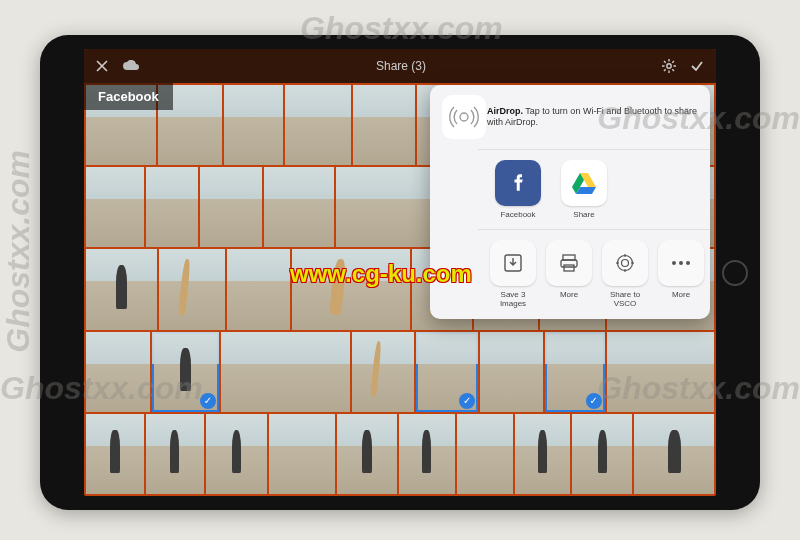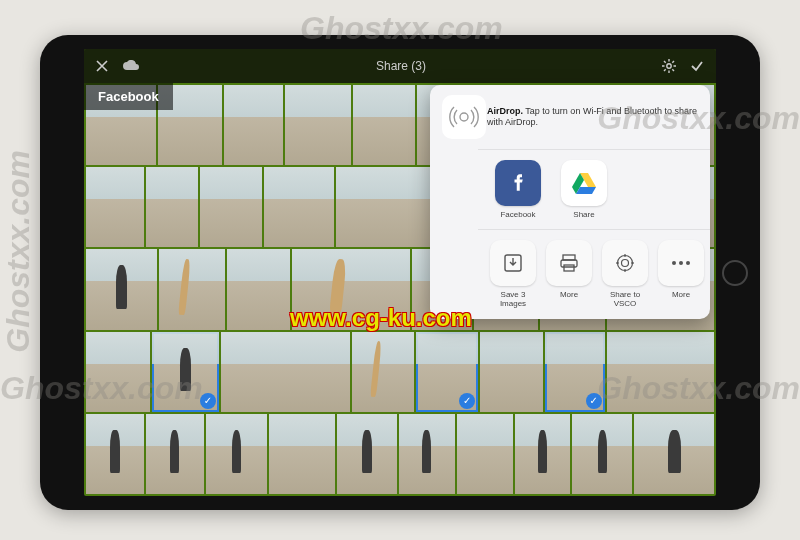--- a/index.html
+++ b/index.html
@@ -4,25 +4,25 @@
 <style>
   * { margin:0; padding:0; box-sizing:border-box; font-family:-apple-system, Helvetica, Arial, sans-serif; }
   body { width:800px; height:540px; background:#e8e6e1; position:relative; overflow:hidden; }
 
   .wm { position:absolute; color:#8a8782; opacity:.35; font-size:32px; font-style:italic; font-weight:bold; pointer-events:none; z-index:50; }
   .wm.wm1 { left:0; top:150px; writing-mode:sideways-lr; }
   .wm.wm2 { right:0; top:100px; }
   .wm.wm3 { left:0; top:370px; }
   .wm.wm4 { right:0; top:370px; }
   .wm.wm5 { left:300px; top:10px; }
-  .wm.center { left:290px; top:260px; color:#e6e600; opacity:1; font-size:24px; z-index:60; font-style:normal; text-shadow:1px 1px 0 #c00, -1px -1px 0 #c00, 1px -1px 0 #c00, -1px 1px 0 #c00;margin-top:44px; }
+  .wm.center { left:290px; top:260px; color:#e6e600; opacity:1; font-size:24px; z-index:60; font-style:normal; text-shadow:1px 1px 0 #c00, -1px -1px 0 #c00, 1px -1px 0 #c00, -1px 1px 0 #c00; }
 
   .tablet { position:absolute; left:40px; top:35px; width:720px; height:475px; background:#111; border-radius:28px; padding:14px 44px 14px 44px; box-shadow:0 4px 20px rgba(0,0,0,.3); }
   .home-btn { position:absolute; right:12px; top:50%; transform:translateY(-50%); width:26px; height:26px; border:2px solid #444; border-radius:50%; }
-  .screen { width:100%; height:100%; background:#4d7c0f; position:relative; overflow:hidden; border-radius:2px; }
+  .screen { width:100%; height:100%; background:#c2410c; position:relative; overflow:hidden; border-radius:2px; }
 
   .topbar { height:34px; background:rgba(10,10,10,.78); color:#ccc; display:flex; align-items:center; padding:0 12px; gap:14px; font-size:12px; }
   .topbar .spacer { flex:1; }
   .icn svg { display:block; }
 
   .album-bar { position:absolute; top:34px; left:0; background:rgba(0,0,0,.55); color:#fff; padding:6px 14px; font-size:13px; font-weight:600; z-index:3; }
 
   .grid { position:relative; width:100%; height:calc(100% - 34px); display:flex; flex-direction:column; gap:2px; padding:2px; }
   .row { flex:1; display:flex; gap:2px; }
   .cell { background:linear-gradient(#c9c0ae,#b2a892); position:relative; }

